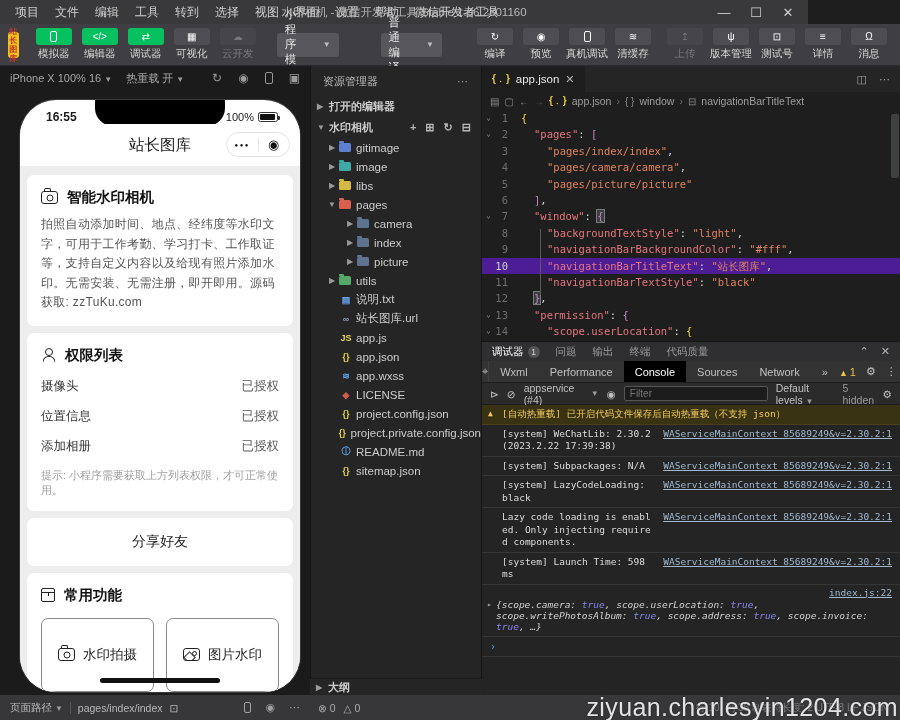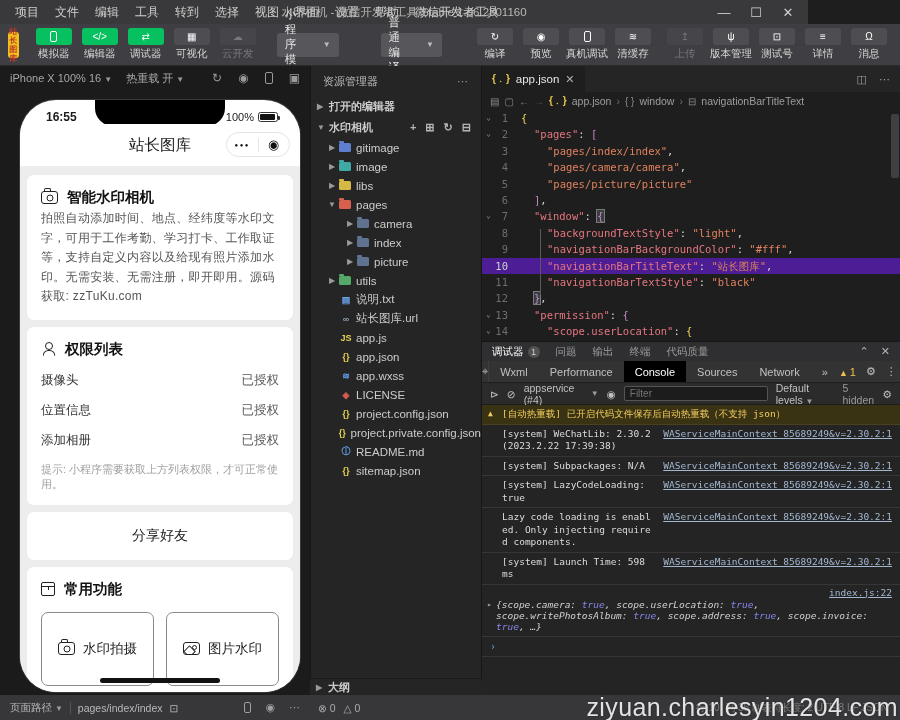--- a/index.html
+++ b/index.html
@@ -53,21 +53,21 @@
   .batt::after { content:""; position:absolute; right:-3px; top:2.5px; width:2px; height:4px; background:#333; border-radius:0 1px 1px 0; }
   #p-nav { position:relative; height:42px; display:flex; align-items:center; justify-content:center; font-size:15.5px; background:#fff; }
   #capsule { position:absolute; right:10px; top:8px; width:64px; height:25px; border:1px solid #e3e3e3; border-radius:14px;
     display:flex; align-items:center; background:#fff; }
   #capsule .dots { flex:1; text-align:center; font-size:6px; letter-spacing:1.5px; color:#111; }
   #capsule .divider { width:1px; height:14px; background:#e5e5e5; }
   #capsule .target { flex:1; text-align:center; font-size:13px; color:#111; }
   #p-body { background:#ededed; height:100%; padding-top:2px; }
   .p-card { background:#fff; margin:7px 7px 0 7px; border-radius:7px; padding:13px 14px; }
   .p-card-head { display:flex; align-items:center; gap:9px; font-size:14.5px; font-weight:bold; color:#111; }
-  #p-intro-body { margin-top:2px; font-size:12px; color:#555; line-height:19.5px; letter-spacing:.3px; }
+  #p-intro-body { margin-top:8px; font-size:12px; color:#555; line-height:19.5px; letter-spacing:.3px; }
   .perm-row { display:flex; justify-content:space-between; font-size:12.5px; color:#333; margin-top:13px; }
   .perm-status { color:#595959; }
   #perm-hint { margin-top:13px; font-size:11px; color:#a0a0a0; }
   #p-share { text-align:center; font-size:14px; color:#222; padding:15px 0; }
   #feat-btns { display:flex; gap:12px; margin-top:13px; padding-bottom:4px; }
   .feat-btn { flex:1; height:74px; border:1px solid #8a8a8a; border-radius:7px; display:flex;
     align-items:center; justify-content:center; gap:8px; font-size:13.5px; color:#222; background:#fff; }
   #homebar { position:absolute; left:50%; transform:translateX(-50%); bottom:9px; width:120px; height:5px; background:#111; border-radius:3px; }
 
   
@@ -660,21 +660,21 @@
           <div id="log-rows">
               <div class="log-row">
                 <span class="log-text">[system] WeChatLib: 2.30.2 (2023.2.22 17:39:38)</span>
                 <span class="log-link">WAServiceMainContext_85689249&amp;v=2.30.2:1</span>
               </div>
               <div class="log-row">
                 <span class="log-text">[system] Subpackages: N/A</span>
                 <span class="log-link">WAServiceMainContext_85689249&amp;v=2.30.2:1</span>
               </div>
               <div class="log-row">
-                <span class="log-text">[system] LazyCodeLoading: true</span>
+                <span class="log-text">[system] LazyCodeLoading: black</span>
                 <span class="log-link">WAServiceMainContext_85689249&amp;v=2.30.2:1</span>
               </div>
               <div class="log-row">
                 <span class="log-text">Lazy code loading is enabled. Only injecting required components.</span>
                 <span class="log-link">WAServiceMainContext_85689249&amp;v=2.30.2:1</span>
               </div>
               <div class="log-row">
                 <span class="log-text">[system] Launch Time: 598 ms</span>
                 <span class="log-link">WAServiceMainContext_85689249&amp;v=2.30.2:1</span>
               </div>

